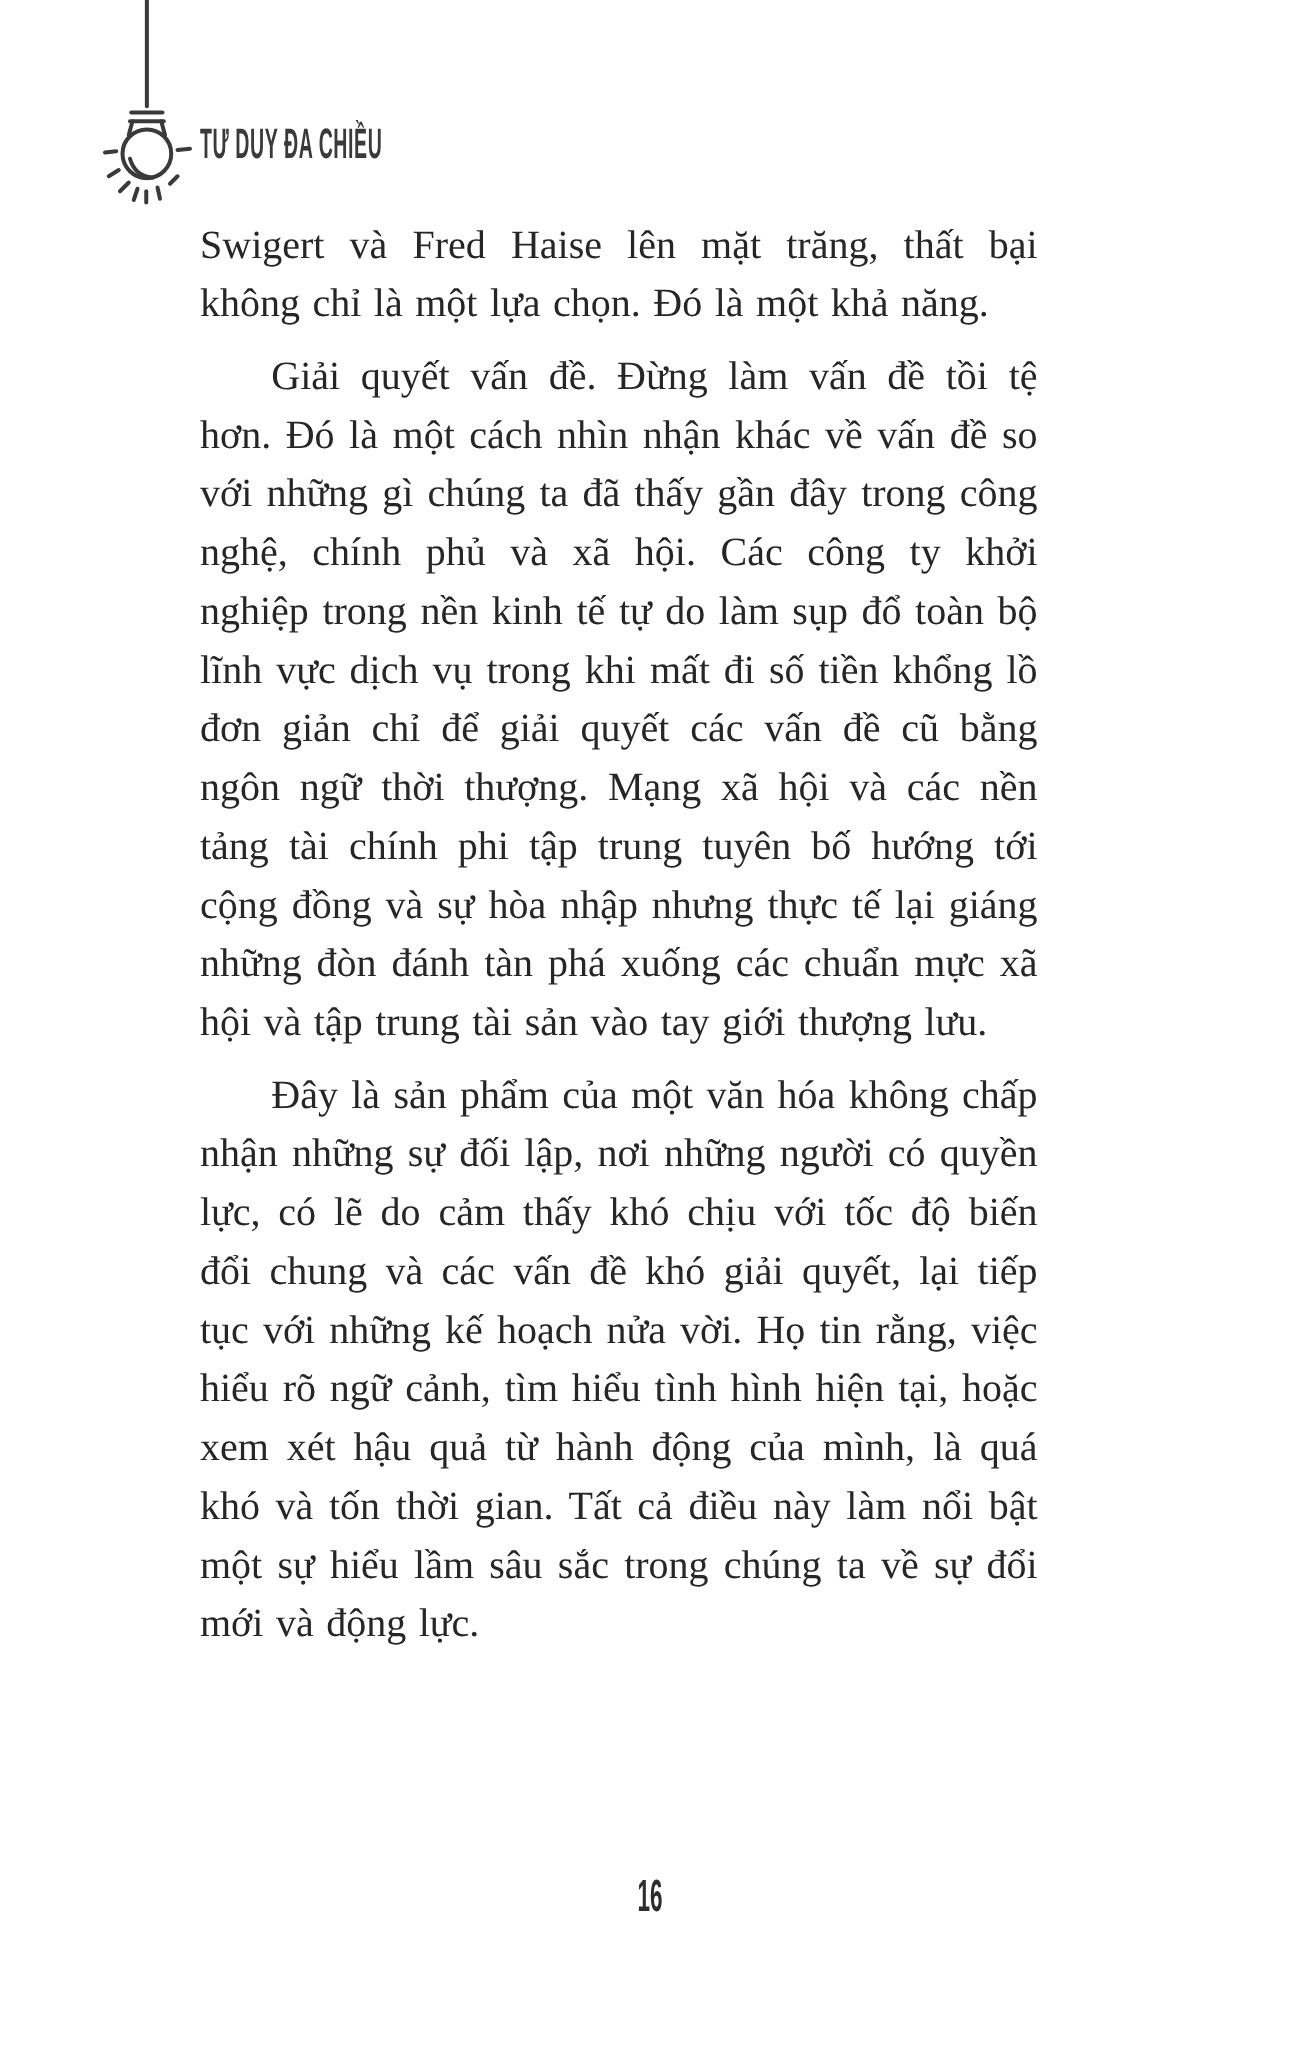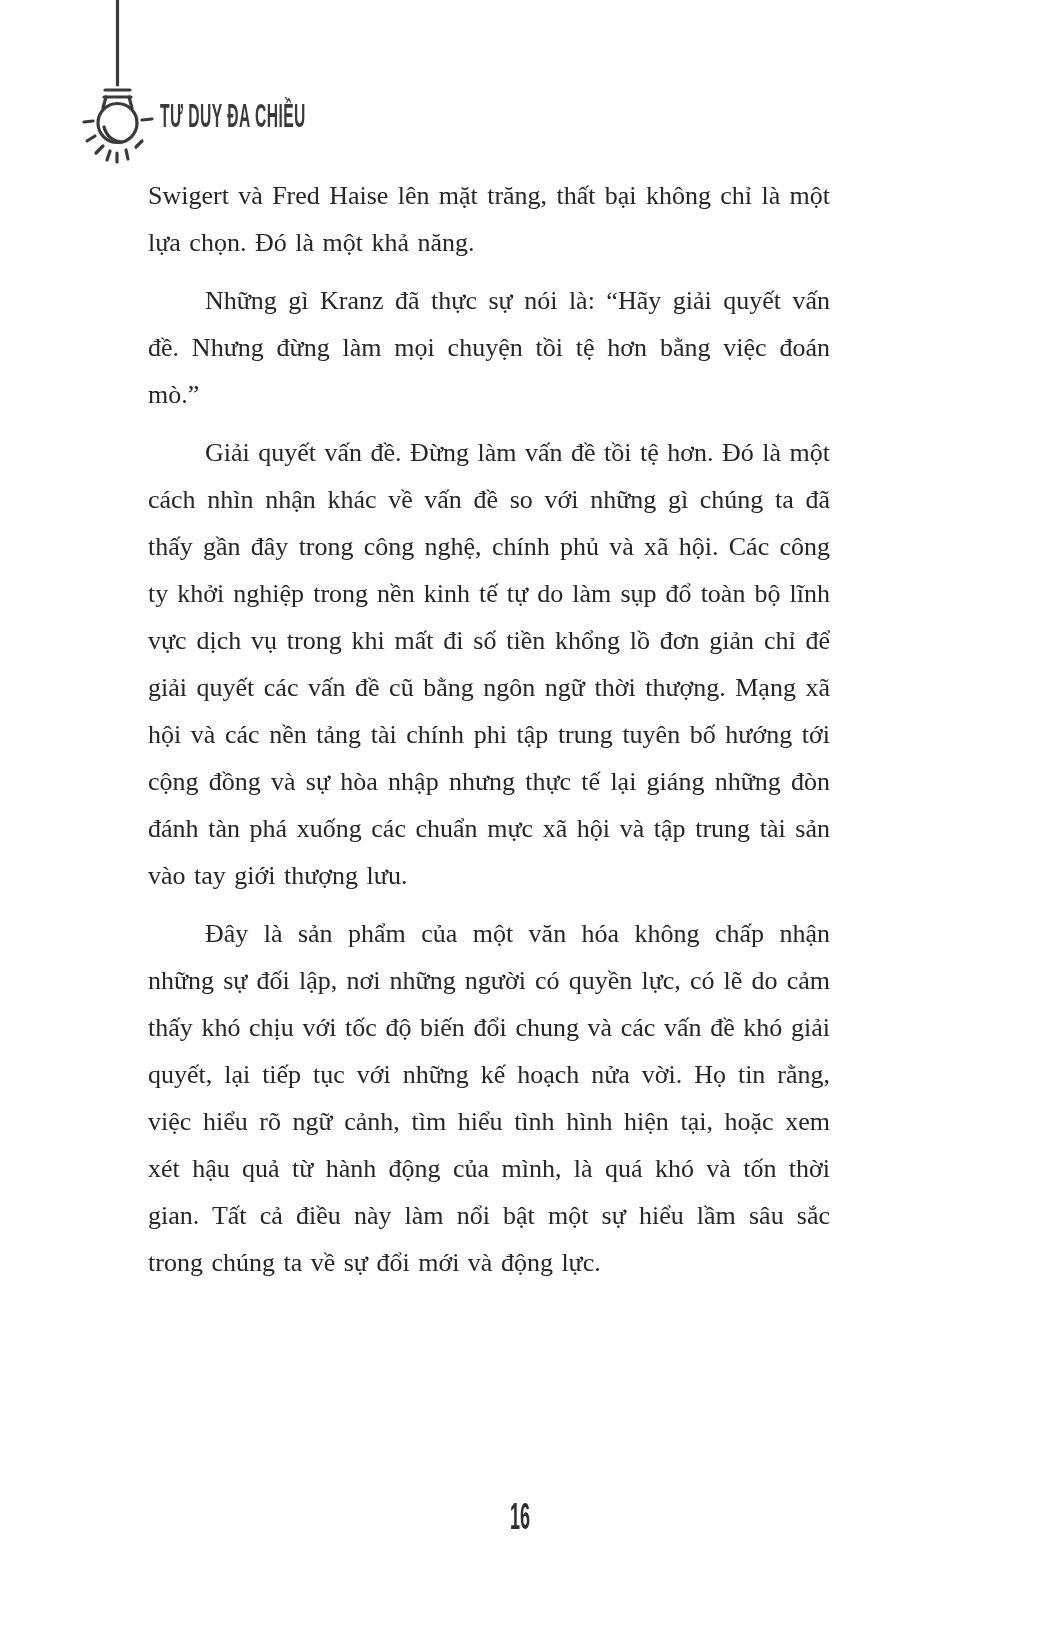--- a/index.html
+++ b/index.html
@@ -37,22 +37,22 @@
     transform-origin: left center;
   }
   
   .body-text {
     position: absolute;
     left: 148px;
     top: 172px;
     width: 682px;
   }
   .para {
-    margin: 0 0 11px 0;
-    font-size: 26px;
+    margin: 0 0 11px 12px;
+    font-size: 32px;
     line-height: 47px;
     text-align: justify;
     text-indent: 57px;
     color: #262626;
     word-spacing: 2px;
   }
   .para.no-indent {
     text-indent: 0;
   }
   
@@ -99,21 +99,20 @@
         <line x1="117" y1="162" x2="117" y2="153"></line>
         <line x1="128" y1="159" x2="126" y2="150"></line>
         <line x1="136" y1="147" x2="142" y2="141"></line>
       </g>
     </svg>
     <div class="header-title">TƯ DUY ĐA CHIỀU</div>
   </header>
 
   <main class="body-text">
     <p class="para no-indent">Swigert và Fred Haise lên mặt trăng, thất bại không chỉ là một lựa chọn. Đó là một khả năng.</p>
-    <p class="para">Những gì Kranz đã thực sự nói là: “Hãy giải quyết vấn đề. Nhưng đừng làm mọi chuyện tồi tệ hơn bằng việc đoán mò.”</p>
     <p class="para">Giải quyết vấn đề. Đừng làm vấn đề tồi tệ hơn. Đó là một cách nhìn nhận khác về vấn đề so với những gì chúng ta đã thấy gần đây trong công nghệ, chính phủ và xã hội. Các công ty khởi nghiệp trong nền kinh tế tự do làm sụp đổ toàn bộ lĩnh vực dịch vụ trong khi mất đi số tiền khổng lồ đơn giản chỉ để giải quyết các vấn đề cũ bằng ngôn ngữ thời thượng. Mạng xã hội và các nền tảng tài chính phi tập trung tuyên bố hướng tới cộng đồng và sự hòa nhập nhưng thực tế lại giáng những đòn đánh tàn phá xuống các chuẩn mực xã hội và tập trung tài sản vào tay giới thượng lưu.</p>
     <p class="para">Đây là sản phẩm của một văn hóa không chấp nhận những sự đối lập, nơi những người có quyền lực, có lẽ do cảm thấy khó chịu với tốc độ biến đổi chung và các vấn đề khó giải quyết, lại tiếp tục với những kế hoạch nửa vời. Họ tin rằng, việc hiểu rõ ngữ cảnh, tìm hiểu tình hình hiện tại, hoặc xem xét hậu quả từ hành động của mình, là quá khó và tốn thời gian. Tất cả điều này làm nổi bật một sự hiểu lầm sâu sắc trong chúng ta về sự đổi mới và động lực.</p>
   </main>
 
   <footer>
     <div class="page-number">16</div>
   </footer>
 
 </div>
 

